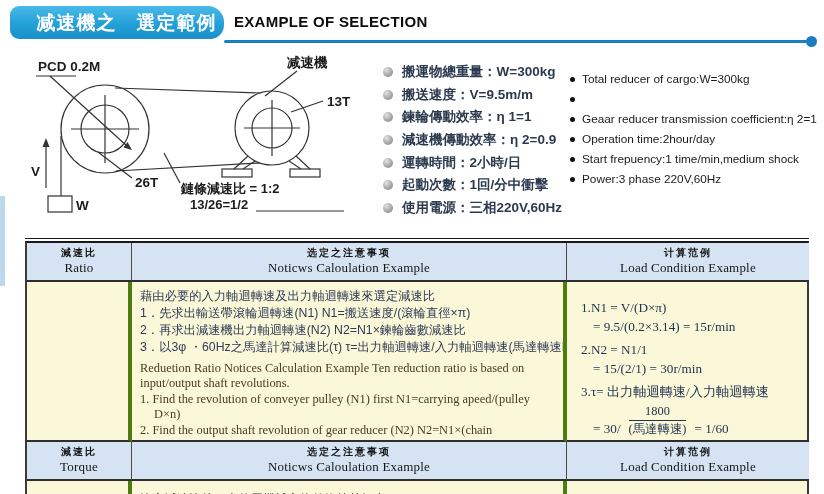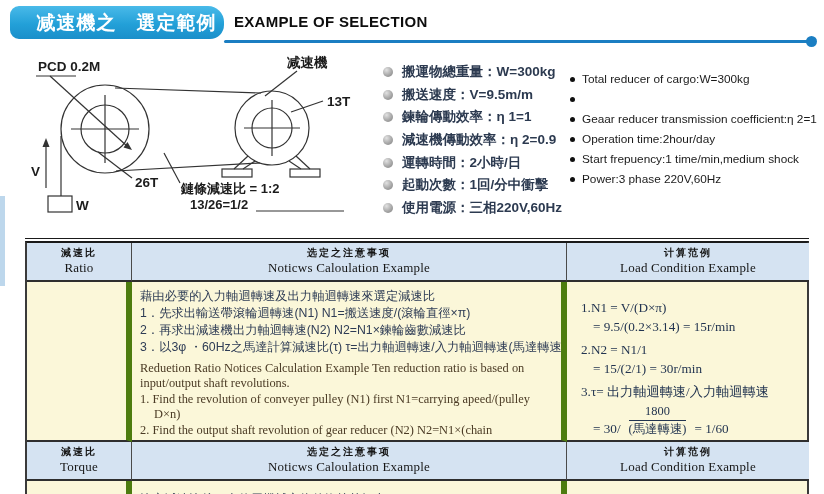--- a/index.html
+++ b/index.html
@@ -37,21 +37,21 @@
   .seltable{position:absolute;left:25px;top:241px;width:784px;height:253px;box-sizing:border-box;
             display:grid;grid-template-columns:105px 435px 242px;grid-template-rows:39px 160px 39px 1fr;
             border-top:2px solid #1a1a1a;border-left:2px solid #3a3a3a;border-right:2px solid #3a3a3a;
             background:#fbf7d9;}
   .seltable::before{content:"";position:absolute;left:-2px;right:-2px;top:-5px;height:1px;background:#1a1a1a;}
   .hcell{background:#d5e3f2;border-bottom:2px solid #2e2e2e;border-right:1px solid #4a4a4a;
          display:flex;flex-direction:column;justify-content:center;align-items:center;line-height:1.25;}
   .hcell.last,.bcell.last{border-right:none;}
   .hcell .zh{font-size:10px;font-weight:bold;color:#161616;letter-spacing:2px;}
   .hcell .en{font-size:13px;font-family:"Liberation Serif",serif;color:#161616;letter-spacing:.2px;}
-  .bcell{border-right:6px solid #4d7c0f;border-bottom:2px solid #2e2e2e;padding:6px 8px 0;box-sizing:border-box;overflow:hidden;}
+  .bcell{border-right:4px solid #4d7c0f;border-bottom:2px solid #2e2e2e;padding:6px 8px 0;box-sizing:border-box;overflow:hidden;}
   .bcell.norule{border-bottom:none;}
   .zh-line{font-size:12.3px;color:#2e3c55;line-height:17px;white-space:nowrap;}
   .en-block{font-family:Liberation Serif, serif;font-size:12.4px;color:#4a3a24;line-height:15.4px;margin-top:5px;}
   .en-item{padding-left:14px;text-indent:-14px;}
   .calc{font-family:"Liberation Serif",serif;font-size:13.2px;color:#223450;padding:16px 4px 0 14px;}
   .calc-line{line-height:19px;white-space:nowrap;}
   .calc-line.sub{padding-left:12px;}
   .calc-gap{height:4px;}
   .frac-row{display:flex;align-items:flex-end;gap:8px;padding-left:12px;margin-top:3px;white-space:nowrap;}
   .frac{display:inline-flex;flex-direction:column;align-items:center;font-size:12.4px;line-height:1.2;font-family:Liberation Serif, serif;}

